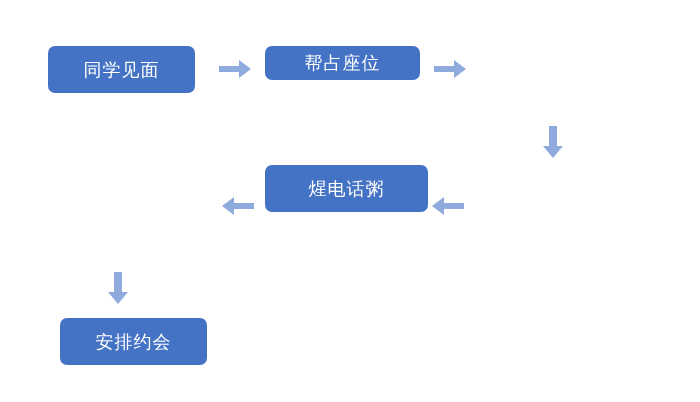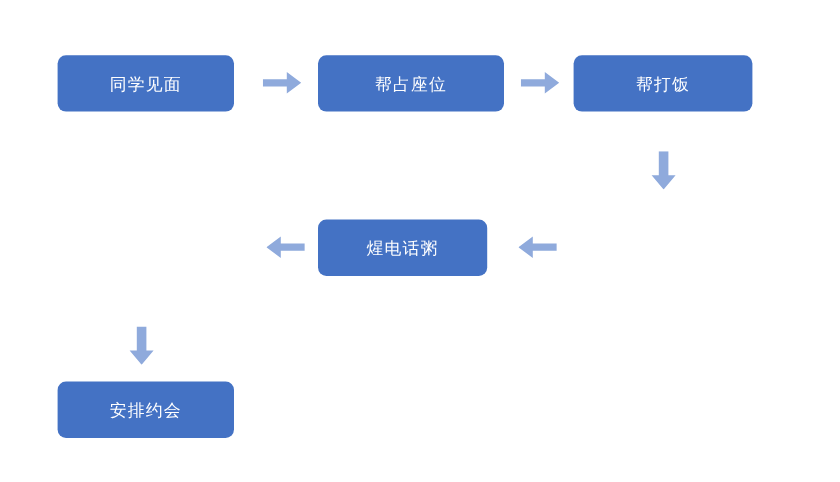--- a/index.html
+++ b/index.html
@@ -33,32 +33,32 @@
     justify-content: center;
     font-size: 22px;
     letter-spacing: 1px;
     line-height: 1;
     white-space: nowrap;
     user-select: none;
   }
   .node-label {
     display: block;
     color: #FFFFFF;
-    font-size: 14px;
+    font-size: 18px;
     letter-spacing: 1px;
   }
 
   
   #node-0 { left: 48px;  top: 46px;  width: 147px; height: 47px; }
-  #node-1 { left: 265px; top: 46px;  width: 155px; height: 47px; }
+  #node-1 { left: 265px; top: 46px;  width: 155px; height: 34px; }
   #node-2 { left: 478px; top: 46px;  width: 149px; height: 47px; }
   #node-3 { left: 489px; top: 183px; width: 145px; height: 47px; }
-  #node-4 { left: 265px; top: 183px; width: 141px; height: 47px; }
+  #node-4 { left: 265px; top: 165px; width: 163px; height: 47px; }
   #node-5 { left: 43px;  top: 183px; width: 155px; height: 47px; }
-  #node-6 { left: 48px;  top: 318px; width: 147px; height: 47px; }
+  #node-6 { left: 60px;  top: 318px; width: 147px; height: 47px; }
 
   
   .arrow {
     position: absolute;
     display: block;
   }
   .arrow svg { display: block; }
 
   #arrow-0 { left: 219px; top: 58px;  width: 32px; height: 22px; }
   #arrow-1 { left: 434px; top: 58px;  width: 32px; height: 22px; }
@@ -85,23 +85,20 @@
   <div class="node" id="node-1">
     <span class="node-label">帮占座位</span>
   </div>
 
   <span class="arrow" id="arrow-1">
     <svg viewBox="0 0 32 22" width="32" height="22" aria-hidden="true">
       <path d="M0 8 H20 V2 L32 11 L20 20 V14 H0 Z" fill="#8FAADC"></path>
     </svg>
   </span>
 
-  <div class="node" id="node-2">
-    <span class="node-label">帮打饭</span>
-  </div>
 
   <span class="arrow" id="arrow-2">
     <svg viewBox="0 0 22 32" width="22" height="32" aria-hidden="true">
       <path d="M7 0 H15 V20 H21 L11 32 L1 20 H7 Z" fill="#8FAADC"></path>
     </svg>
   </span>
 
 
   <span class="arrow" id="arrow-3">
     <svg viewBox="0 0 32 22" width="32" height="22" aria-hidden="true">

